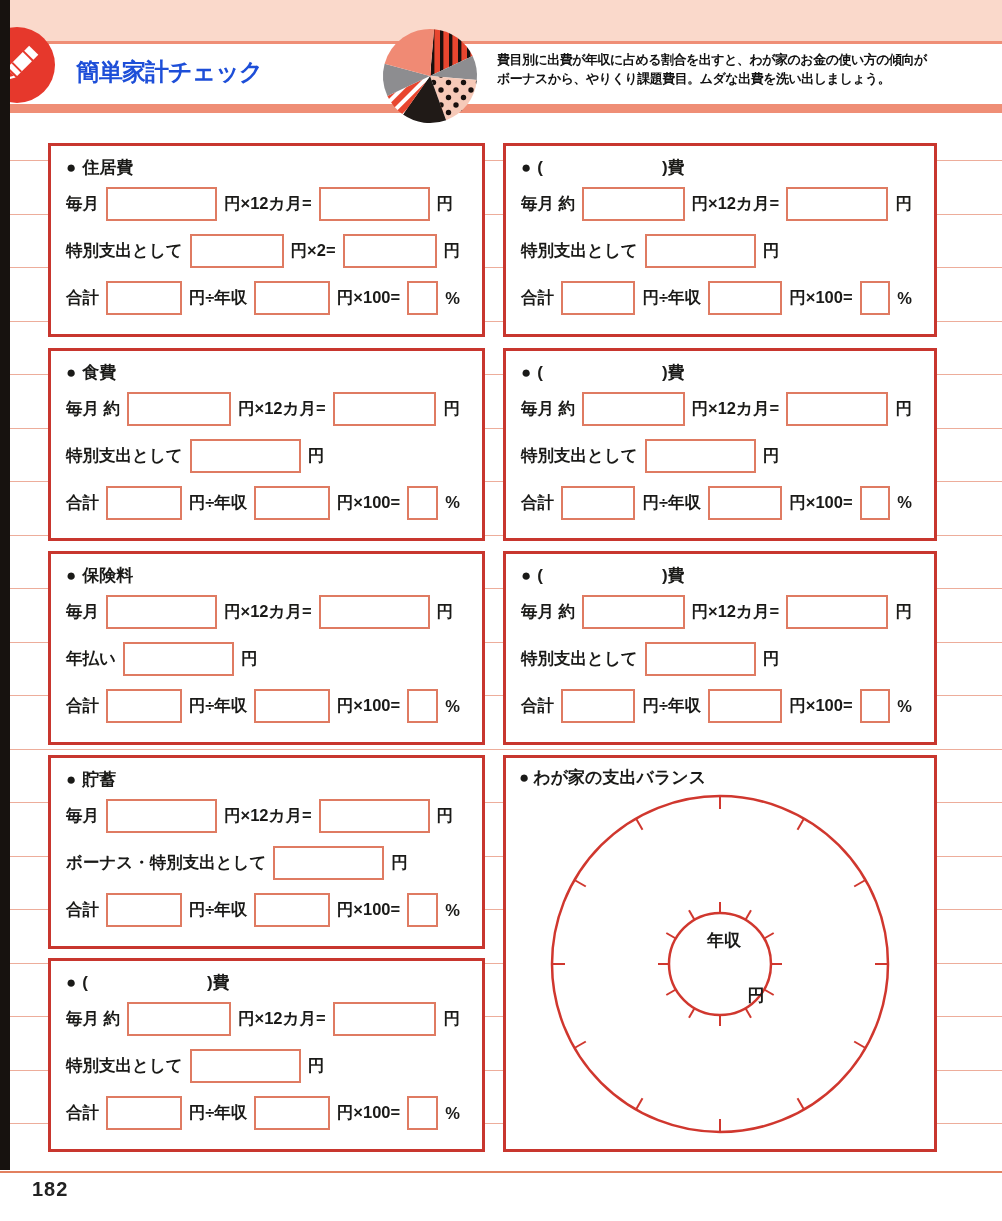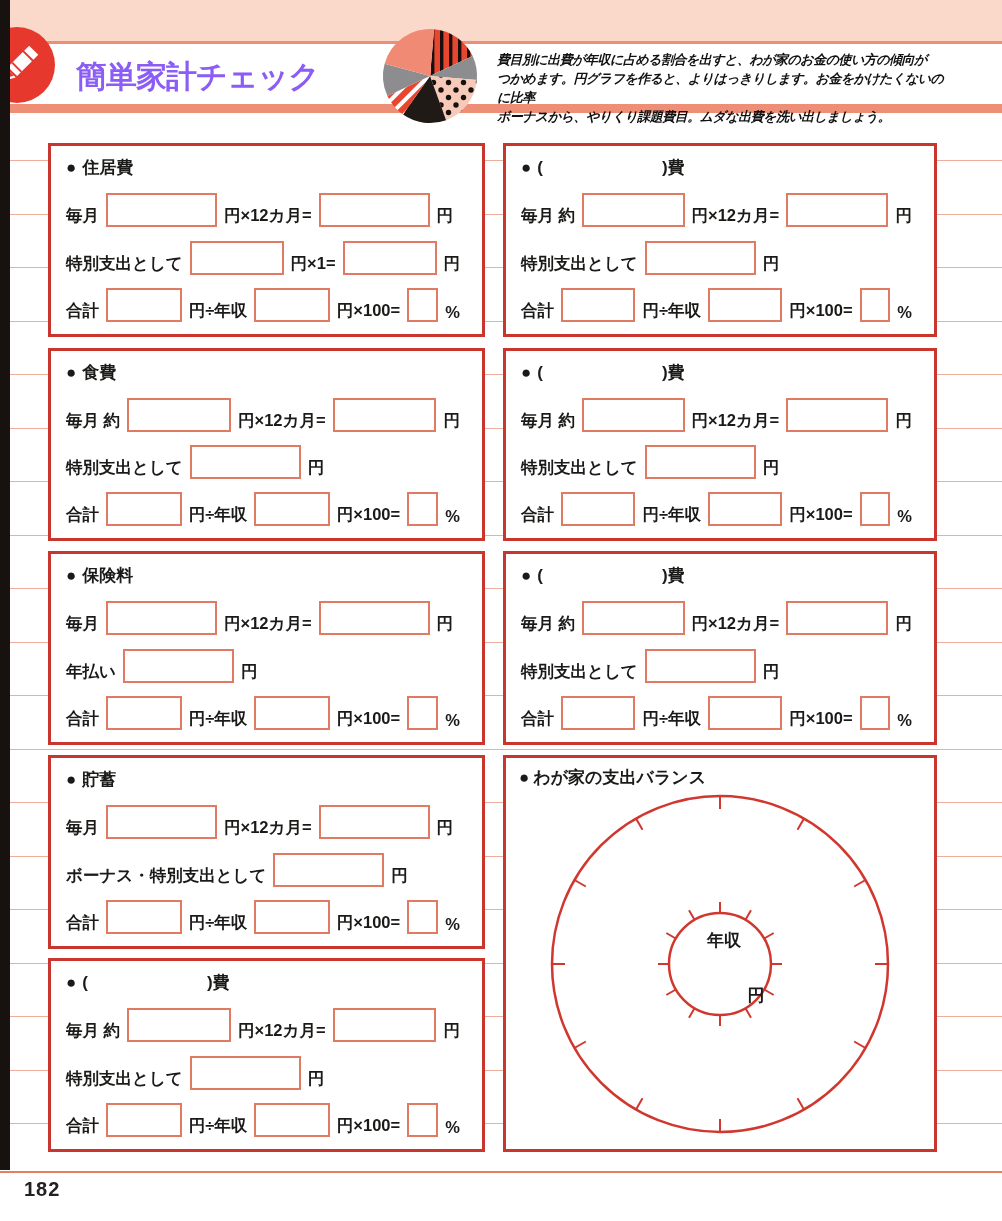--- a/index.html
+++ b/index.html
@@ -15,72 +15,71 @@
     background:repeating-linear-gradient(to bottom,
       #edad9b 0,#edad9b 1.3px,transparent 1.3px,transparent 53.5px);
   }
 
   
   .hdr-pink{left:0;top:0;width:1002px;height:112px;background:#fad9cb;z-index:1}
   .hdr-line{left:0;top:41px;width:1002px;height:3px;background:#ef8e76;z-index:2}
   .hdr-white{left:0;top:44px;width:1002px;height:60px;background:#fff;z-index:2}
   .hdr-bar{left:0;top:104px;width:1002px;height:9px;background:#ef8e76;z-index:2}
   .page-title{
-    left:76px;top:56px;z-index:3;font-size:31px;font-weight:600;
-    letter-spacing:-1px;color:#8b5cf6;white-space:nowrap;
+    left:76px;top:56px;z-index:3;font-size:24px;font-weight:600;
+    letter-spacing:-1px;color:#1d4ed8;white-space:nowrap;
   }
   .hdr-desc{
     left:497px;top:50px;width:450px;z-index:3;font-size:13px;font-weight:700;
-    line-height:19px;letter-spacing:-0.5px;color:#111;font-style:italic;
+    line-height:19px;letter-spacing:-0.5px;color:#111;
   }
   .pencil-badge{left:-22px;top:26px;width:78px;height:78px;z-index:3}
   .pie-deco{left:377px;top:26px;width:106px;height:100px;z-index:4}
   .left-bar{left:0;top:0;width:10px;height:1170px;background:#17120f;z-index:5}
 
   
   .ebox{
     position:absolute;background:#fff;border:3px solid #c8362e;box-sizing:border-box;
     display:flex;flex-direction:column;padding:8px 15px 12px;z-index:2;
   }
   .ebox-title{display:flex;align-items:center;gap:6px;height:26px;
     font-size:17px;font-weight:600;white-space:nowrap}
   .bullet{font-size:17px;line-height:1}
-  .erow{flex:1;display:flex;align-items:flex-end;font-size:16.5px;font-weight:600;white-space:nowrap}
+  .erow{flex:1;display:flex;align-items:center;font-size:16.5px;font-weight:600;white-space:nowrap}
   .lbl{margin-right:7px}
   .ibox{height:34px;border:2px solid #df7b62;background:#fff;box-sizing:border-box;margin-right:7px}
   .ibox.lg{width:111px}
   .ibox.md{width:91px}
   .ibox.xs{width:37px}
 
   
   .bbox{
     left:503px;top:755px;width:434px;height:397px;position:absolute;background:#fff;
     border:3px solid #c8362e;box-sizing:border-box;z-index:2;
   }
   .bbox-title{display:flex;align-items:center;gap:4px;margin:8px 0 0 13px;
     font-size:17px;font-weight:600;white-space:nowrap}
   .bbox svg{position:absolute;left:0;top:0}
 
   
   .foot-line{left:0;top:1171px;width:1002px;height:2px;background:#e2805f;z-index:2}
-  .page-num{left:24px;top:1178px;font-size:20px;font-weight:700;letter-spacing:1px;color:#222;z-index:2}
+  .page-num{left:32px;top:1178px;font-size:20px;font-weight:700;letter-spacing:1px;color:#222;z-index:2}
 </style>
 </head>
 <body>
 
 <div class="abs ruled"></div>
 
 <div class="abs hdr-pink"></div>
 <div class="abs hdr-line"></div>
 <div class="abs hdr-white"></div>
 <div class="abs hdr-bar"></div>
 <div class="abs page-title">簡単家計チェック</div>
 <div class="abs hdr-desc">
   <div>費目別に出費が年収に占める割合を出すと、わが家のお金の使い方の傾向が</div>
-  <div>つかめます。円グラフを作ると、よりはっきりします。お金をかけたくないのに比率</div>
   <div>ボーナスから、やりくり課題費目。ムダな出費を洗い出しましょう。</div>
 </div>
 
 <svg class="abs pencil-badge" viewBox="0 0 78 78">
   <circle cx="39" cy="39" r="38" fill="#e6382c"></circle>
   <g transform="translate(43,37) rotate(-45)">
     <path d="M-25 0 L-14 -6.5 L-14 6.5 Z" fill="#fff"></path>
     <path d="M-21 0 L-14 -4 L-14 4 Z" fill="#e6382c"></path>
     <rect x="-12" y="-6.5" width="21" height="13" fill="#fff"></rect>
     <rect x="11" y="-6.5" width="7" height="13" fill="#fff"></rect>
@@ -124,21 +123,21 @@
       <div class="erow">
         <span class="lbl">毎月</span>
         <div class="ibox lg"></div>
         <span class="lbl">円×12カ月=</span>
         <div class="ibox lg"></div>
         <span class="lbl">円</span>
       </div>
       <div class="erow">
         <span class="lbl">特別支出として</span>
         <div class="ibox lg"></div>
-        <span class="lbl">円×1=</span>
+        <span class="lbl">円×2=</span>
         <div class="ibox lg"></div>
         <span class="lbl">円</span>
       </div>
       <div class="erow">
         <span class="lbl">合計</span>
         <div class="ibox md"></div>
         <span class="lbl">円÷年収</span>
         <div class="ibox md"></div>
         <span class="lbl">円×100=</span>
         <div class="ibox xs"></div>

